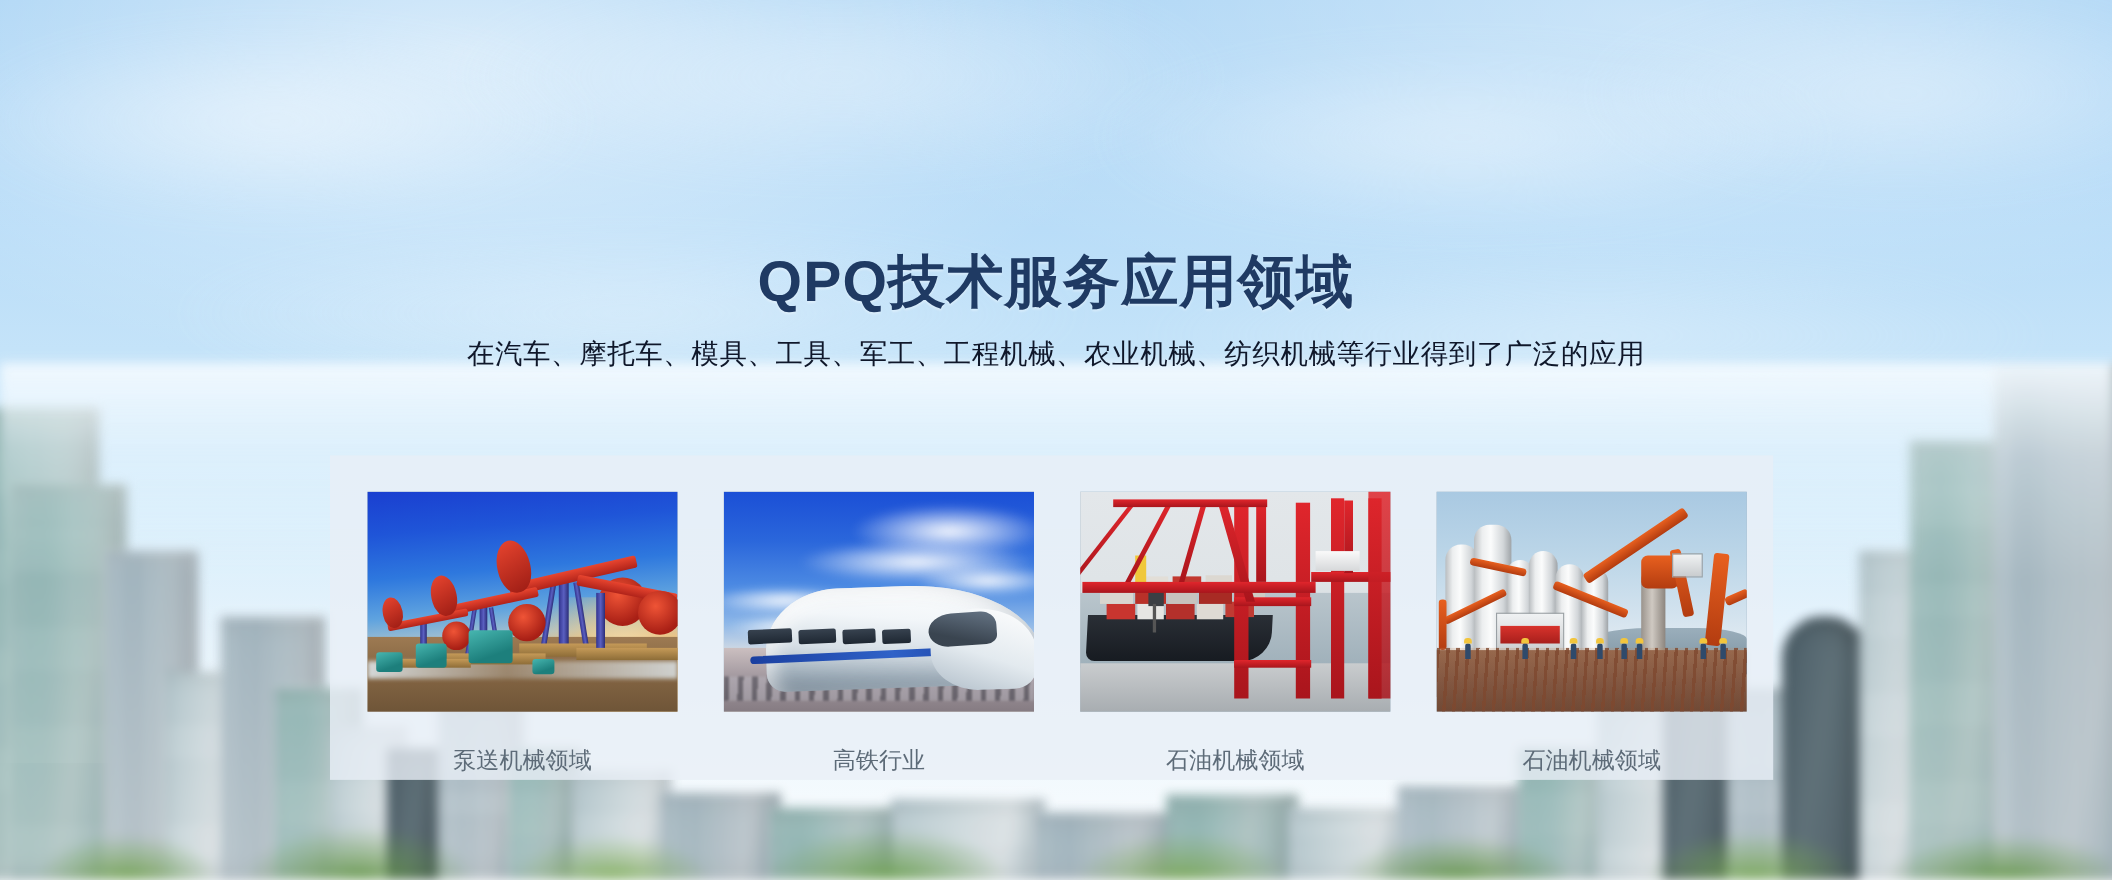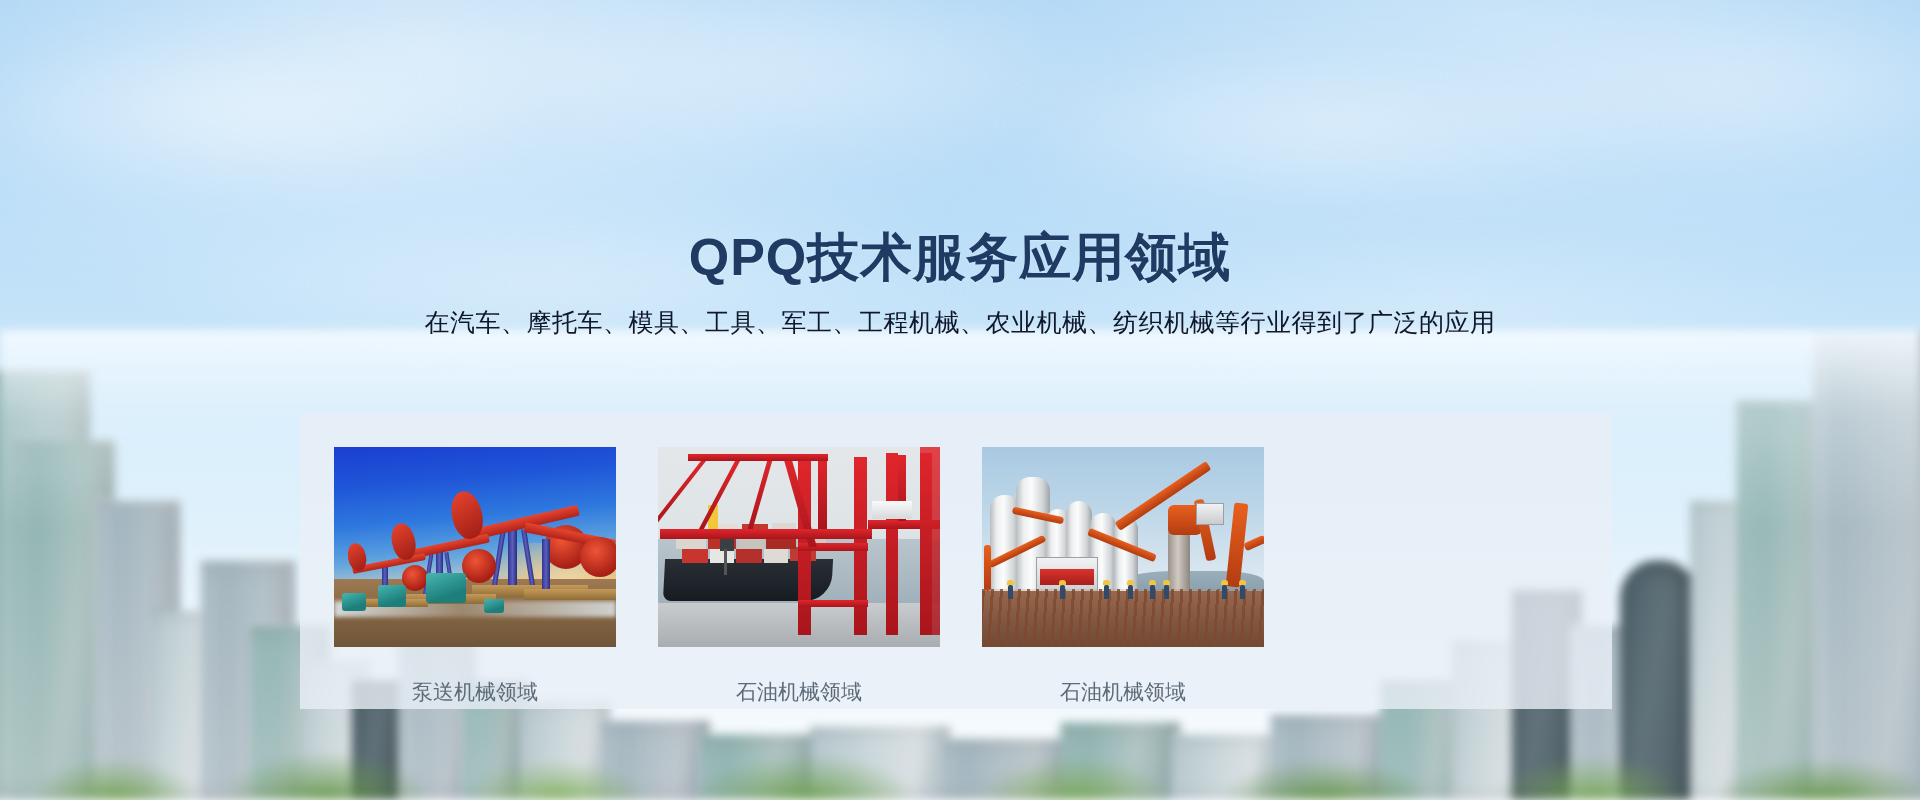--- a/index.html
+++ b/index.html
@@ -373,20 +373,41 @@
         </div>
 
         <div class="valve" style="left:92px;  width:40px; height:30px;"></div>
         <div class="valve" style="left:44px;  bottom:40px; width:28px; height:22px;"></div>
         <div class="valve" style="left:8px;   bottom:36px; width:24px; height:18px;"></div>
         <div class="valve" style="left:150px; bottom:34px; width:20px; height:14px;"></div>
       </div>
       <div class="caption">泵送机械领域</div>
     </div>
 
+    <div class="card">
+      <div class="thumb">
+        <div class="tr-sky"></div>
+        <div class="tr-cloud" style="left:110px; top:10px;  width:190px; height:52px;"></div>
+        <div class="tr-cloud" style="left:60px;  top:44px;  width:230px; height:40px;"></div>
+        <div class="tr-cloud" style="left:170px; top:66px;  width:140px; height:30px;"></div>
+        <div class="tr-cloud" style="left:-20px; top:86px;  width:150px; height:26px;"></div>
+        <div class="tr-cloud" style="left:0px;   top:112px; width:120px; height:22px;"></div>
+        <div class="tr-ground"></div>
+        <div class="tr-rail"></div>
+        <div class="tr-body"></div>
+        <div class="tr-win" style="left:22px;  width:40px;"></div>
+        <div class="tr-win" style="left:68px;  width:34px;"></div>
+        <div class="tr-win" style="left:108px; width:30px;"></div>
+        <div class="tr-win" style="left:144px; width:26px;"></div>
+        <div class="tr-stripe"></div>
+        <div class="tr-nose"></div>
+        <div class="tr-wsh"></div>
+      </div>
+      <div class="caption">高铁行业</div>
+    </div>
 
     <div class="card">
       <div class="thumb">
         <div class="cr-sky"></div>
         <div class="cr-water"></div>
         <div class="cr-quay"></div>
         <div class="cr-boat"></div>
         <div class="cr-ship"></div>
 
         <div class="cr-cont" style="left:24px;  bottom:84px; width:26px; height:14px; background:#c8352f;"></div>

